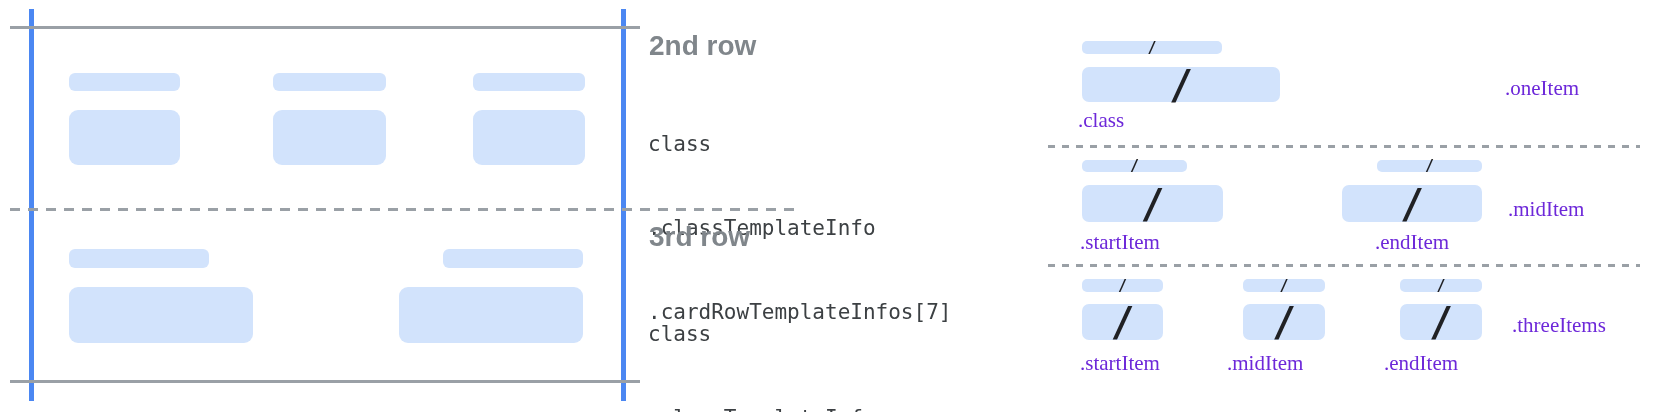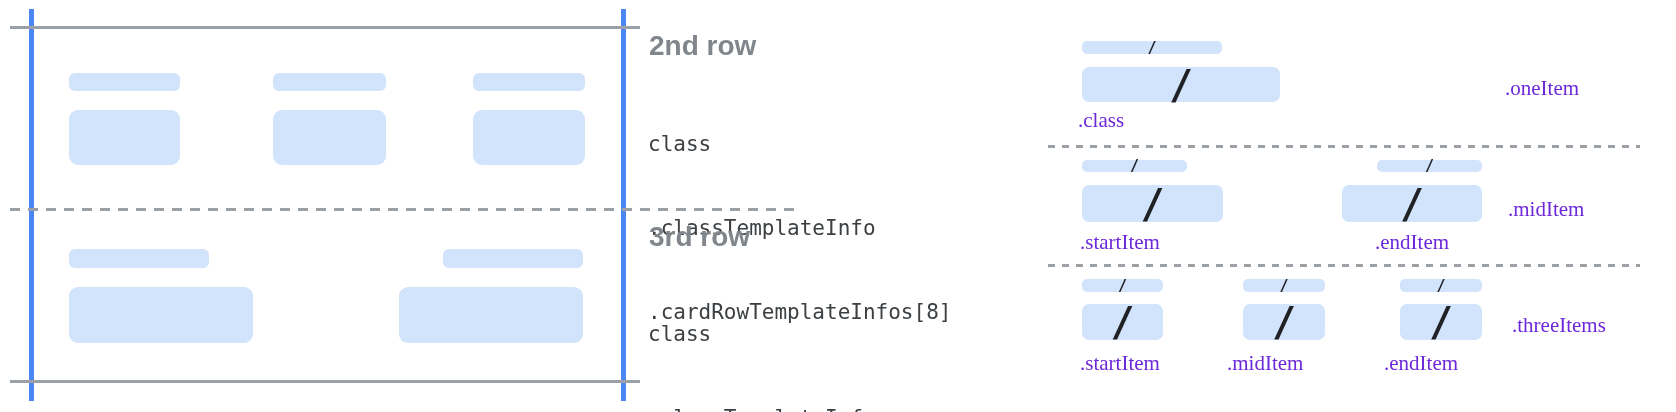--- a/index.html
+++ b/index.html
@@ -50,21 +50,21 @@
     <div class="bar value" style="left:69px;top:287px;width:184px;height:56px;"></div>
     <div class="bar label" style="left:443px;top:249px;width:140px;height:19px;"></div>
     <div class="bar value" style="left:399px;top:287px;width:184px;height:56px;"></div>
   </div>
 
   <div>
     <div class="row-heading" style="left:649px;top:30px;">2nd row</div>
     <div class="codeblock" style="left:648px;top:74px;">
       <div>class</div>
       <div>.classTemplateInfo</div>
-      <div>.cardRowTemplateInfos[8]</div>
+      <div>.cardRowTemplateInfos[7]</div>
     </div>
 
     <div class="row-heading" style="left:649px;top:221px;">3rd row</div>
     <div class="codeblock" style="left:648px;top:264px;">
       <div>class</div>
       <div>.classTemplateInfo</div>
       
       
     </div>
   </div>

